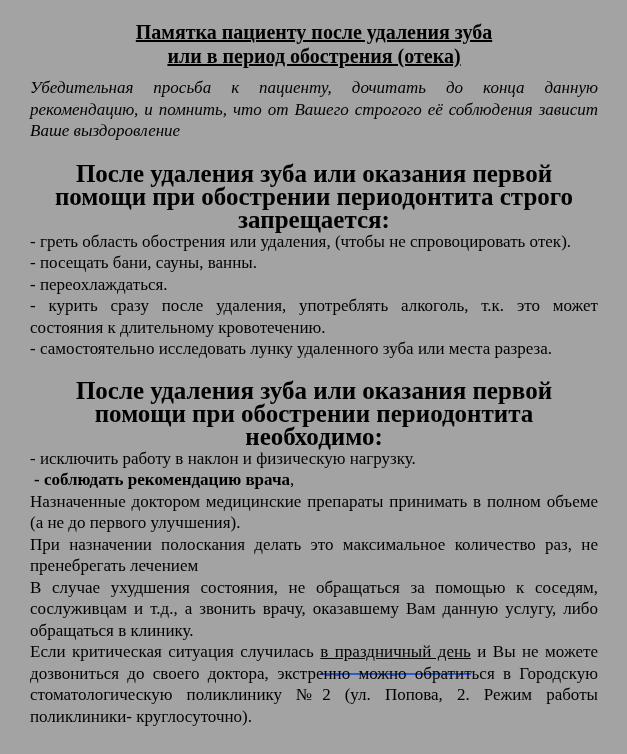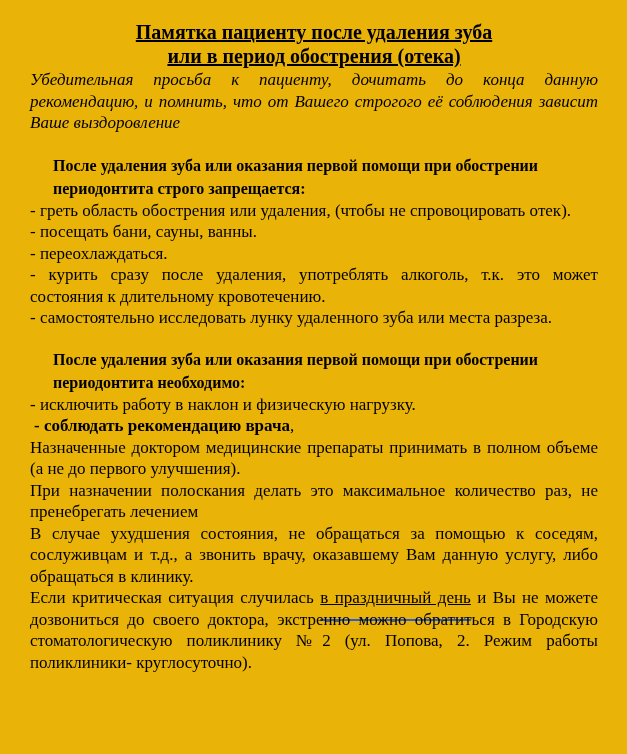--- a/index.html
+++ b/index.html
@@ -1,42 +1,43 @@
 <!DOCTYPE html>
 <html lang="ru"><head>
 <meta charset="utf-8">
 <style>
   html, body { margin: 0; padding: 0; background: #ffffff; }
   .page {
     width: 627px;
     height: 754px;
     box-sizing: border-box;
     padding: 20px 29px 0 30px;
-    background: #eab308;
+    background: #a3a3a3;
     color: #000000;
     font-family: "Liberation Serif", "DejaVu Serif", serif;
     overflow: hidden;
   }
   .doc-title {
     text-align: center;
     font-weight: bold;
     font-size: 20px;
     line-height: 24px;
   }
   .doc-title .title-line { text-decoration: underline; }
   .intro {
     font-style: italic;
     font-size: 17px;
     line-height: 21.5px;
     text-align: justify;
-    margin: 1px 0 0 0;
+    margin: 9px 0 0 0;
   }
   .section-heading {
+    text-align: center;
     font-weight: bold;
-    font-size: 16px;
+    font-size: 25px;
     line-height: 23px;
     max-width: 522px;
     margin: 20px auto 0 auto;
   }
   .section-heading.second { margin-top: 19px; }
   .body-par {
     font-size: 17px;
     line-height: 21.5px;
     text-align: justify;
     margin: 0;

